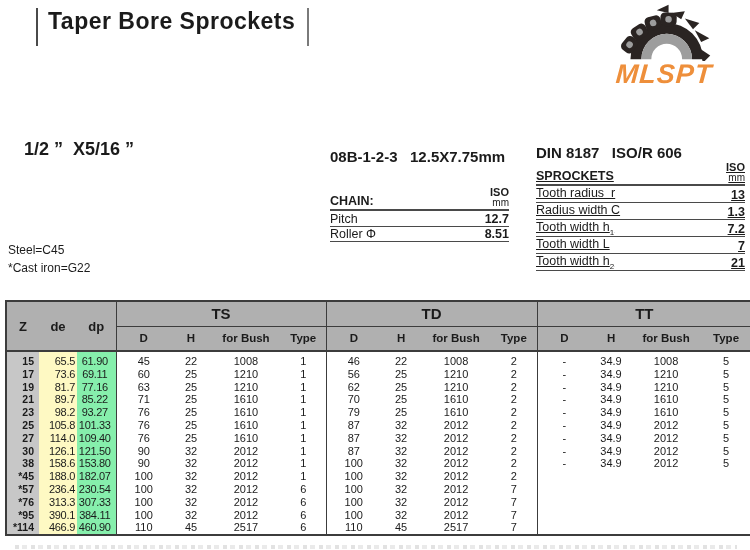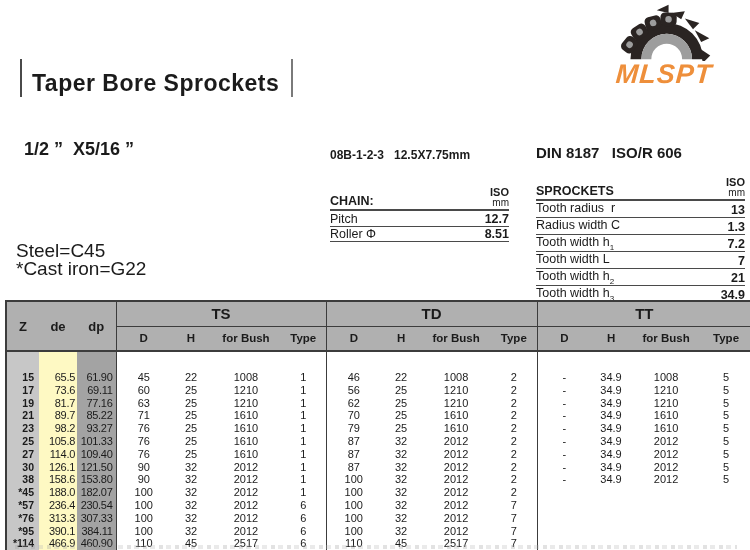--- a/index.html
+++ b/index.html
@@ -1,71 +1,71 @@
 <!DOCTYPE html>
 <html><head>
 <meta charset="utf-8">
 <style>
   * { margin:0; padding:0; box-sizing:border-box; }
   html,body { width:750px; height:550px; background:#ffffff; overflow:hidden;
               font-family:"Liberation Sans", sans-serif; color:#1b1b1b; }
   .abs { position:absolute; }
 
   
-  #title-wrap { left:20px; top:8px; height:42px; display:flex; align-items:flex-end;margin-top:47px; }
+  #title-wrap { left:36px; top:8px; height:42px; display:flex; align-items:flex-start; }
   .title-bar { width:2px; height:38px; background:#4a4a4a; }
   .title-bar.right { width:2px; background:#7a7a7a; }
   #page-title { font-size:23px; font-weight:bold; letter-spacing:.5px; padding:0 12px 0 10px; }
 
   #logo { left:597px; top:3px; width:134px; text-align:center; }
   #logo-text { color:#ee8f3b; font-size:27px; font-weight:bold; font-style:italic;
                letter-spacing:1px; transform:skewX(-4deg); margin-top:-6px; }
 
   
   #size-spec  { left:24px;  top:139px; font-size:18px; font-weight:bold; white-space:pre; }
-  #chain-designation { left:330px; top:148px; font-size:12px; font-weight:bold; white-space:pre; }
+  #chain-designation { left:330px; top:148px; font-size:15px; font-weight:bold; white-space:pre; }
   #standard-designation { left:536px; top:144px; font-size:15px; font-weight:bold; white-space:pre; }
 
   
   .mini { font-size:12.5px; }
   .mini-head { display:flex; justify-content:space-between; align-items:flex-end;
                border-bottom:2px solid #4a4a4a; padding-bottom:1px; }
   .mini-head .sect { font-weight:bold; font-size:12.5px; }
   .unit-col { text-align:right; line-height:10px; }
   .unit-iso { font-weight:bold; font-size:11px; }
   .unit-mm  { font-size:10px; }
   .mini-row { display:flex; justify-content:space-between; align-items:flex-end;
               border-bottom:1.5px solid #4a4a4a; height:15.5px; }
   .mini-row .lab { white-space:pre; }
   .mini-row .val { font-weight:bold; }
   sub { font-size:8px; }
   #chain-spec-table { left:330px; top:176px; width:179px;margin-top:11px; }
-  #sprockets-spec-table { left:536px; top:177px; width:209px; }
+  #sprockets-spec-table { left:536px; top:162px; width:209px;text-decoration:underline; }
   #sprockets-spec-table .mini-row { height:17px; }
 
-  #material-notes { left:16px; top:242px; font-size:19px; line-height:17.5px; }
+  #material-notes { left:8px; top:242px; font-size:12px; line-height:17.5px; }
 
   
   #main-table-wrap { left:5px; top:300px; }
   table { border-collapse:collapse; table-layout:fixed; width:741px;
           border:2px solid #3c3c3c; }
   th, td { padding:0; overflow:hidden; white-space:nowrap; }
   thead th { background:#b0b0b0; }
   th.grp { font-size:15px; font-weight:bold; height:25px;
            border-bottom:1.5px solid #3c3c3c; }
   th.sub { font-size:11.5px; font-weight:bold; height:25px; }
   th.lft { font-size:13px; font-weight:bold; vertical-align:middle; }
   thead tr:last-child th, th.lft { border-bottom:2.5px solid #3c3c3c; }
   .gs { border-left:1.5px solid #3c3c3c; }
   tbody td { text-align:center; height:12.8px; font-size:11px; line-height:12.8px; }
   tbody td.zc  { background:#c7c7c7; font-weight:bold; text-align:right;
                  padding-right:5px; font-size:10.5px; }
   tbody td.dec { background:#fef9c3; text-align:right; padding-right:2px; letter-spacing:-.3px; }
-  tbody td.dpc { background:#a3a3a3; text-align:right; padding-right:3px; letter-spacing:-.3px; }
-  tbody tr:first-child td { padding-top:19px; }
+  tbody td.dpc { background:#86efac; text-align:center; padding-right:3px; letter-spacing:-.3px; }
+  tbody tr:first-child td { padding-top:3px; }
 
   
   #cutoff-text-remnant { left:15px; top:545px; width:722px; height:4px; opacity:.28;
      background:repeating-linear-gradient(90deg,#9a9a9a 0 4px, transparent 4px 7px,
                 #b5b5b5 7px 12px, transparent 12px 16px); filter:blur(.7px); }
 </style>
 </head>
 <body>
 
 <div class="abs" id="title-wrap">
@@ -152,24 +152,20 @@
     <span class="lab"><span>Tooth width h</span><sub>1</sub></span>
     <span class="val">7.2</span>
   </div>
   <div class="mini-row">
     <span class="lab"><span>Tooth width L</span><sub></sub></span>
     <span class="val">7</span>
   </div>
   <div class="mini-row">
     <span class="lab"><span>Tooth width h</span><sub>2</sub></span>
     <span class="val">21</span>
-  </div>
-  <div class="mini-row">
-    <span class="lab"><span>Tooth width h</span><sub>3</sub></span>
-    <span class="val">34.9</span>
   </div>
 </div>
 
 <div class="abs" id="material-notes">
   <div>Steel=C45</div>
   <div>*Cast iron=G22</div>
 </div>
 
 <div class="abs" id="main-table-wrap">
   <table>

